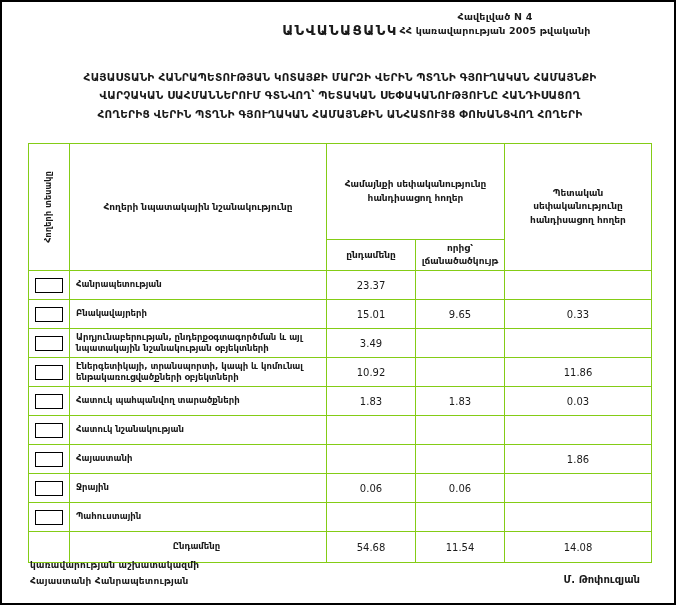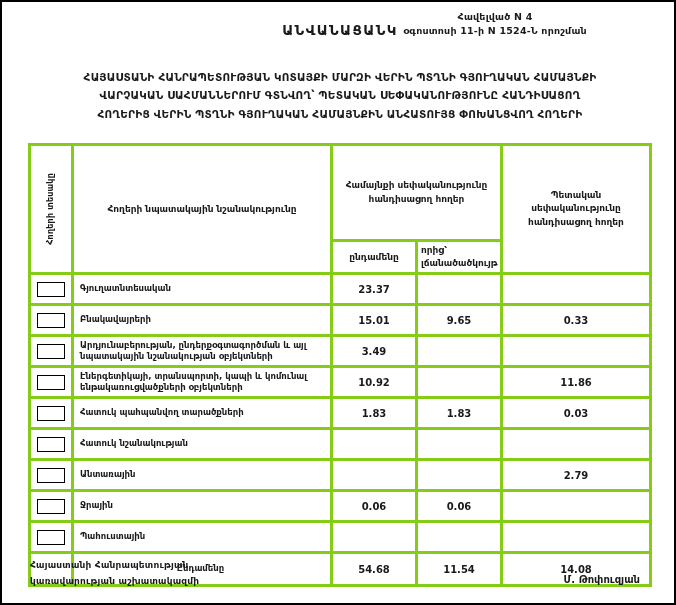--- a/index.html
+++ b/index.html
@@ -67,21 +67,21 @@
     top: 141px;
     left: 26px;
     width: 624px;
   }
   table.main {
     border-collapse: collapse;
     width: 624px;
     table-layout: fixed;
   }
   table.main td, table.main th {
-    border: 3px solid #84cc16;
+    border: 1px solid #84cc16;
     vertical-align: middle;
     font-size: 9px;
     font-weight: bold;
     padding: 2px 3px;
   }
   .hdr-tall { height: 96px; }
   th.h-no {
     width: 34px;
     padding: 0;
   }
@@ -92,21 +92,21 @@
     font-size: 8px;
     font-weight: bold;
     line-height: 1.15;
     margin: 0 auto;
     text-align: center;
     letter-spacing: 0.2px;
   }
   th.h-name { width: 250px; text-align: center; }
   th.h-group { text-align: center; font-weight: bold; font-size: 9px; line-height: 1.5; }
   th.h-sub1 { width: 92px; text-align: center; }
-  th.h-sub2 { width: 108px; text-align: left; }
+  th.h-sub2 { width: 108px; text-align: center; }
   th.h-last { width: 140px; text-align: center; font-size: 9px; line-height: 1.5; margin-left: 8px; }
   th .two-line { line-height: 1.45; }
 
   tbody td.c-no {
     height: 28px;
     text-align: center;
     padding: 0;
   }
   .chk {
     width: 26px;
@@ -118,21 +118,21 @@
   tbody td.c-name {
     font-size: 8.5px;
     font-weight: bold;
     line-height: 1.35;
     padding-left: 6px;
     text-align: left;
   }
   tbody td.num {
     text-align: center;
     font-size: 10px;
-    font-weight: bold;
+    font-weight: normal;
     font-family: "DejaVu Sans", sans-serif;
   }
   tr.total td { height: 26px; }
   tr.total td.c-name { text-align: center; padding-left: 0; }
 
   
   .footer {
     position: absolute;
     left: 28px;
     bottom: 14px;
@@ -149,21 +149,21 @@
     font-weight: bold;
   }
 </style>
 </head>
 <body>
 
 <div class="page">
 
   <div class="doc-header">
     <div>Հավելված N 4</div>
-    <div>օգոստոսի 11-ի N 1524-Ն որոշման</div>
+    <div>ՀՀ կառավարության 2005 թվականի</div>
   </div>
 
   <div class="doc-title">ԱՆՎԱՆԱՑԱՆԿ</div>
 
   <div class="doc-subtitle">
     <div>ՀԱՅԱՍՏԱՆԻ ՀԱՆՐԱՊԵՏՈՒԹՅԱՆ ԿՈՏԱՅՔԻ ՄԱՐԶԻ ՎԵՐԻՆ ՊՏՂՆԻ ԳՅՈՒՂԱԿԱՆ ՀԱՄԱՅՆՔԻ</div>
     <div>ՎԱՐՉԱԿԱՆ ՍԱՀՄԱՆՆԵՐՈՒՄ ԳՏՆՎՈՂ՝ ՊԵՏԱԿԱՆ ՍԵՓԱԿԱՆՈՒԹՅՈՒՆԸ ՀԱՆԴԻՍԱՑՈՂ</div>
     <div>ՀՈՂԵՐԻՑ ՎԵՐԻՆ ՊՏՂՆԻ ԳՅՈՒՂԱԿԱՆ ՀԱՄԱՅՆՔԻՆ ԱՆՀԱՏՈՒՅՑ ՓՈԽԱՆՑՎՈՂ ՀՈՂԵՐԻ</div>
   </div>
 
@@ -181,21 +181,21 @@
         <tr>
           <th class="h-sub1">ընդամենը</th>
           <th class="h-sub2"><span class="two-line">որից՝ լճանածածկույթ</span></th>
         </tr>
       </thead>
       <tbody>
         <tr>
           <td class="c-no">
               <div class="chk"></div>
             </td>
-          <td class="c-name">Գյուղատնտեսական</td>
+          <td class="c-name">Հանրապետության</td>
           <td class="num">23.37</td>
           <td class="num"></td>
           <td class="num"></td>
         </tr>
         <tr>
           <td class="c-no">
               <div class="chk"></div>
             </td>
           <td class="c-name">Բնակավայրերի</td>
           <td class="num">15.01</td>
@@ -235,24 +235,24 @@
             </td>
           <td class="c-name">Հատուկ նշանակության</td>
           <td class="num"></td>
           <td class="num"></td>
           <td class="num"></td>
         </tr>
         <tr>
           <td class="c-no">
               <div class="chk"></div>
             </td>
-          <td class="c-name">Անտառային</td>
-          <td class="num"></td>
-          <td class="num"></td>
-          <td class="num">2.79</td>
+          <td class="c-name">Հայաստանի</td>
+          <td class="num"></td>
+          <td class="num"></td>
+          <td class="num">1.86</td>
         </tr>
         <tr>
           <td class="c-no">
               <div class="chk"></div>
             </td>
           <td class="c-name">Ջրային</td>
           <td class="num">0.06</td>
           <td class="num">0.06</td>
           <td class="num"></td>
         </tr>
@@ -270,19 +270,19 @@
           <td class="c-name">Ընդամենը</td>
           <td class="num">54.68</td>
           <td class="num">11.54</td>
           <td class="num">14.08</td>
         </tr>
       </tbody>
     </table>
   </div>
 
   <div class="footer">
+    <div>կառավարության աշխատակազմի</div>
     <div>Հայաստանի Հանրապետության</div>
-    <div>կառավարության աշխատակազմի</div>
   </div>
 
   <div class="sign">Մ. Թոփուզյան</div>
 
 </div>
 
 </body></html>

